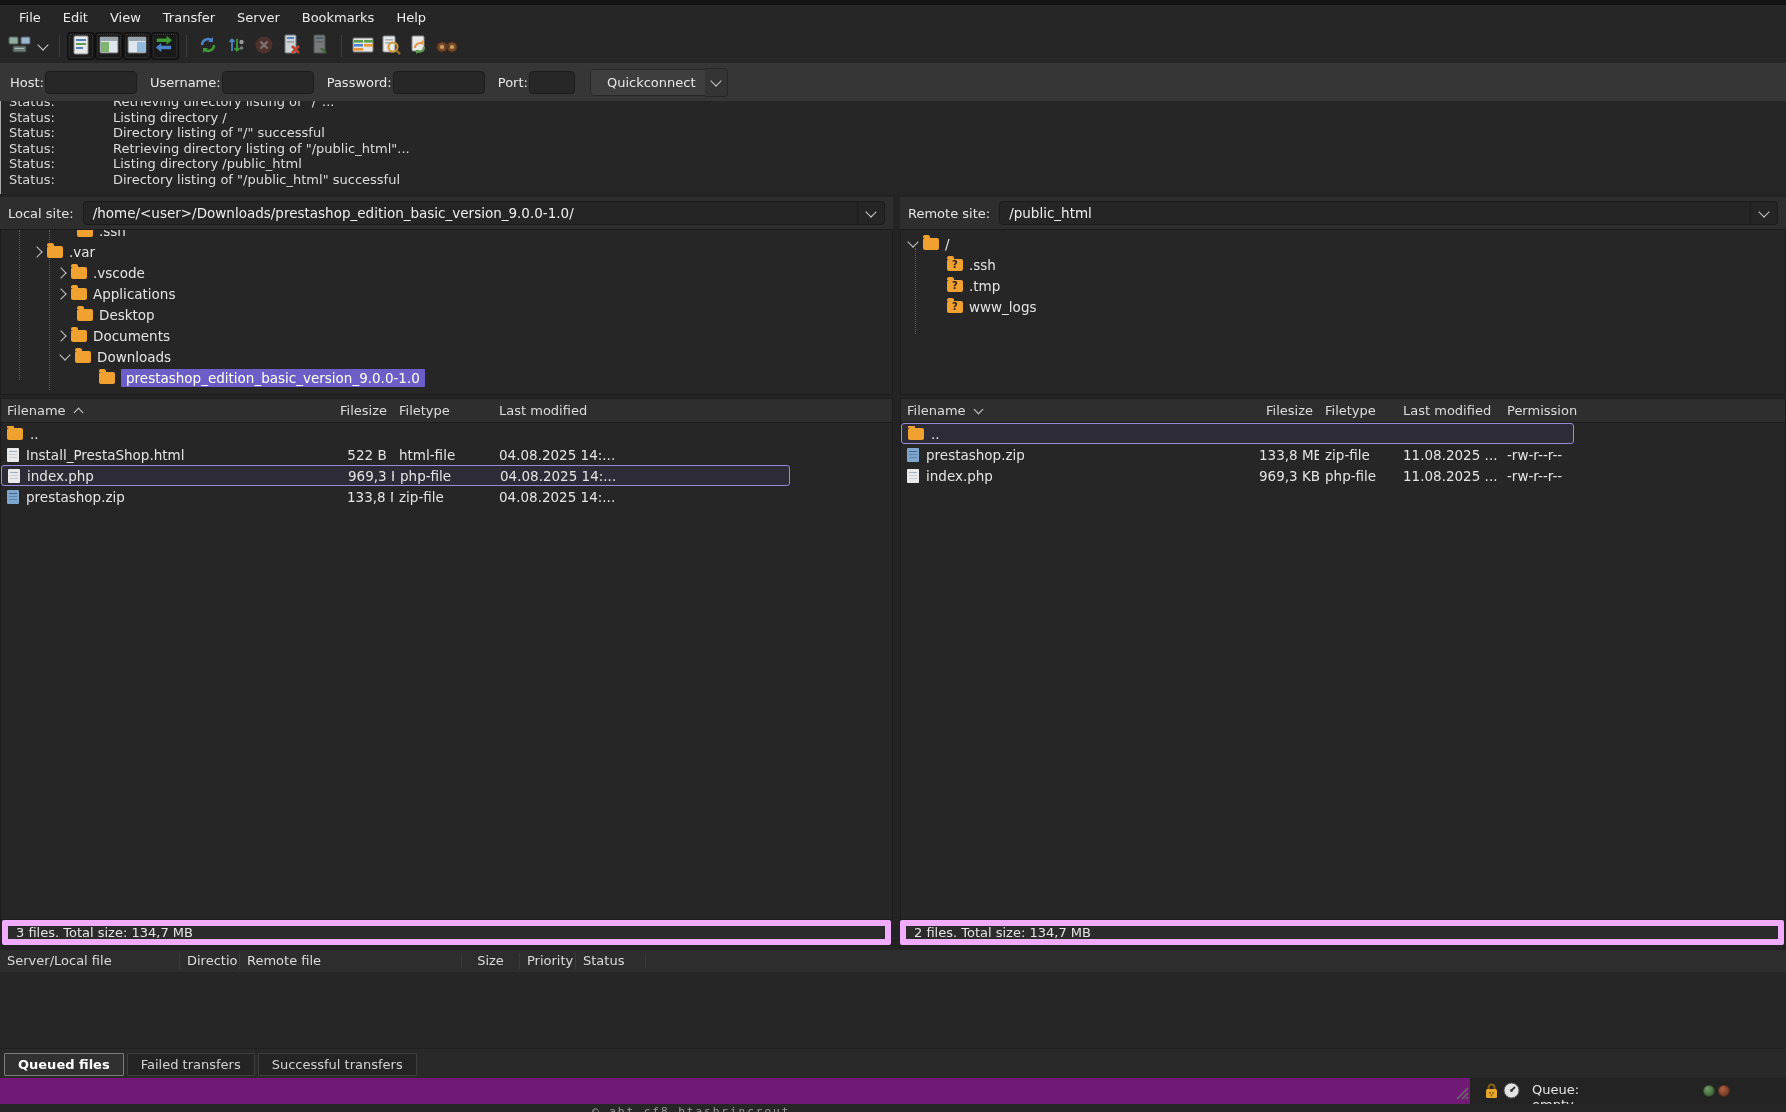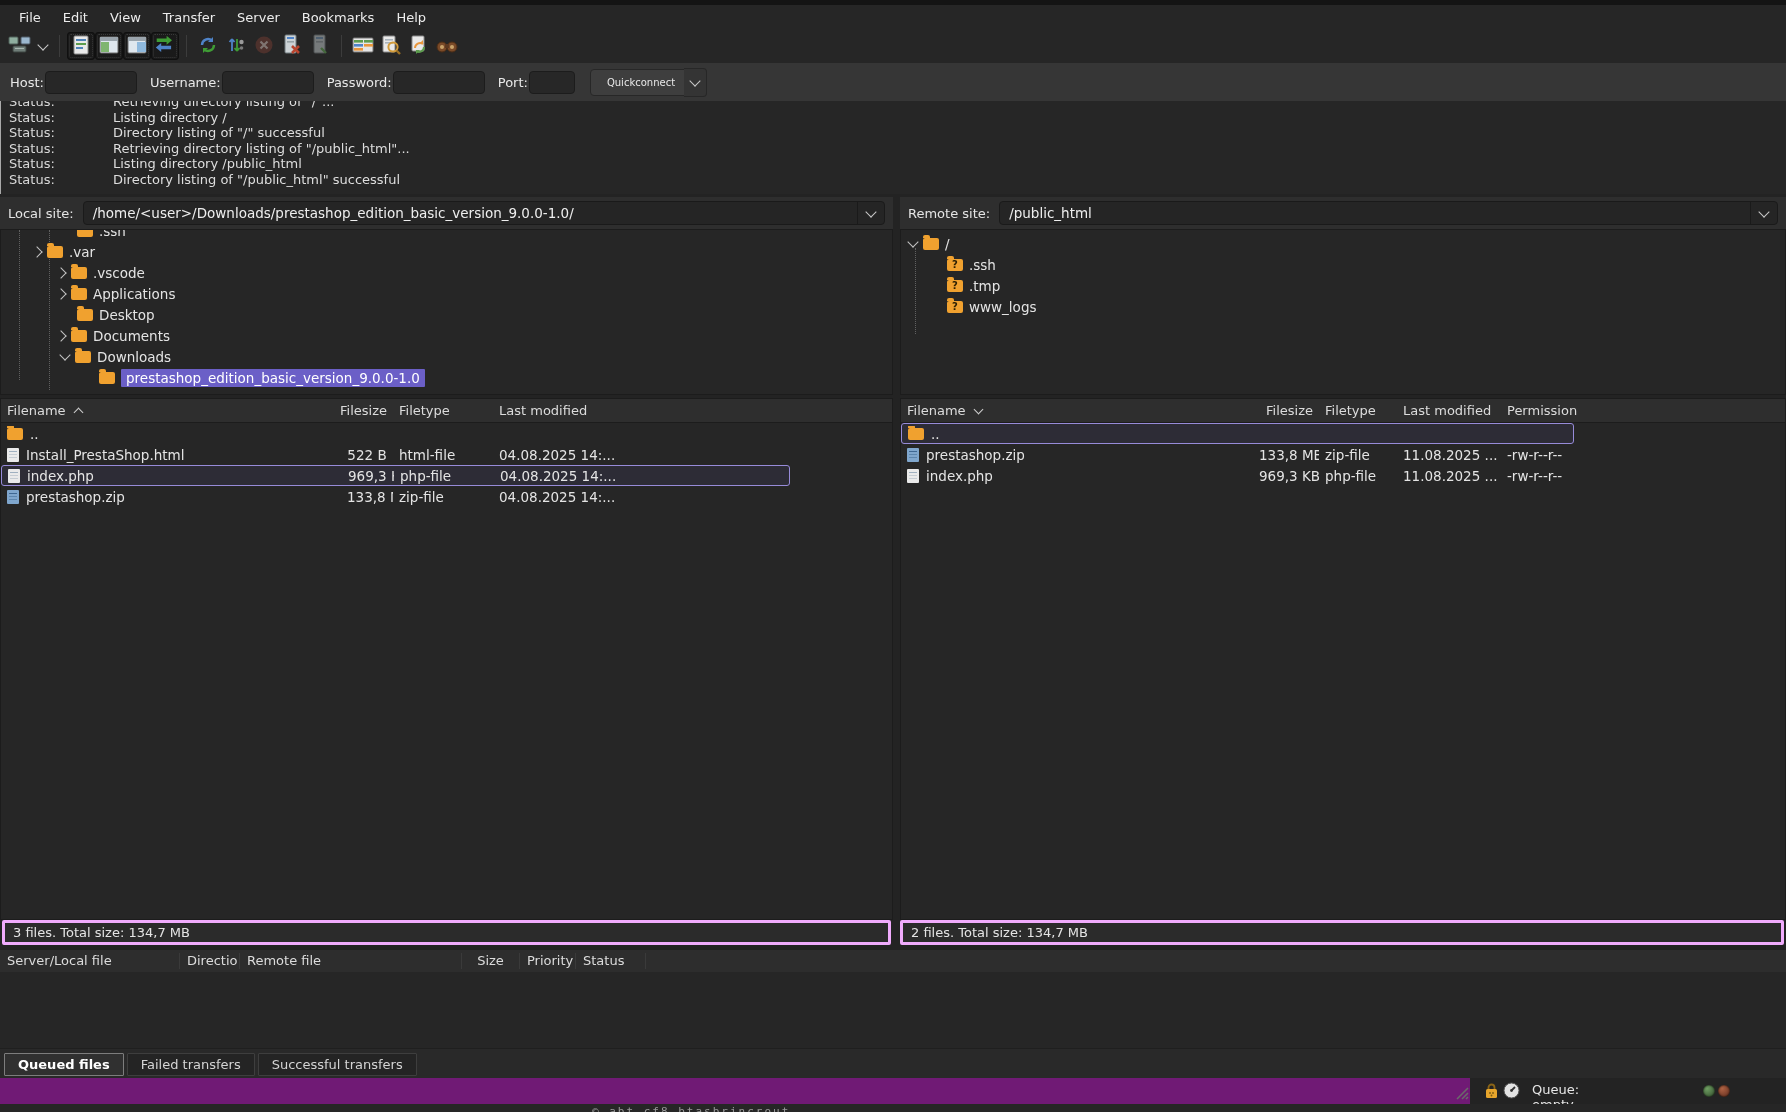--- a/index.html
+++ b/index.html
@@ -17,21 +17,21 @@
   .tb.dim{opacity:.55;}
   .tb-sep{width:1px;height:22px;background:#3c3c3c;margin:0 7px;flex:none;}
   .chev{width:7px;height:7px;border-right:1.6px solid #c9c9c9;border-bottom:1.6px solid #c9c9c9;display:inline-block;}
   .chev.down{transform:rotate(45deg);margin-top:-3px;}
   .left-edge{left:0;top:29px;width:1px;height:165px;background:#a9a9a9;}
 
   
   .qc-bar{left:0;top:63px;width:1786px;height:38px;background:#363636;display:flex;align-items:center;padding-left:10px;box-sizing:border-box;gap:1px;}
   .qc-label{color:#e8e8e8;}
   .qc-input{height:23px;background:#272727;border:1px solid #1c1c1c;border-radius:4px;color:#e8e8e8;padding:0 6px;box-sizing:border-box;}
-  .qc-btn{height:27px;background:#3e3e3e;border:1px solid #272727;border-radius:4px 0 0 4px;color:#e8e8e8;padding:0 16px;font-size:10px;font-family:inherit;}
+  .qc-btn{height:27px;background:#3e3e3e;border:1px solid #272727;border-radius:4px 0 0 4px;color:#e8e8e8;padding:0 16px;font-size:13px;font-family:inherit;}
   .qc-dd{height:27px;width:22px;background:#343434;border:1px solid #272727;border-left:none;border-radius:0 4px 4px 0;display:flex;align-items:center;justify-content:center;}
 
   
   .log{left:1px;top:101px;width:1785px;height:93px;background:#262626;overflow:hidden;}
   .log-inner{margin-top:-7px;}
   .log-line{display:flex;height:15.5px;line-height:15.5px;}
   .log-label{width:104px;padding-left:8px;flex:none;color:#d9d9d9;}
   .log-text{color:#dedede;}
 
   
@@ -72,21 +72,21 @@
   .lst-row.focus{border:1px solid #978bd9;border-radius:3px;background:rgba(107,95,199,0.10);}
   .cell{padding:0 6px;white-space:nowrap;overflow:hidden;}
   .cname{display:flex;align-items:center;gap:7px;}
   .cr{text-align:center;}
   .page{width:12px;height:14px;background:#eaeaea;border-radius:1px;position:relative;flex:none;}
   .page::after{content:"";position:absolute;top:3px;left:2px;right:2px;height:1px;background:#9fb0c0;box-shadow:0 3px 0 #c6cdd4,0 6px 0 #c6cdd4;}
   .page.zip{background:#7fa6cd;}
   .page.zip::after{background:#3e6792;box-shadow:0 3px 0 #5d86ae,0 6px 0 #5d86ae;}
 
   
-  .files-status{top:920px;height:25px;background:#2b2b2b;border:3px solid #f0abfc;border-radius:2px;display:flex;align-items:center;padding:0 8px;box-sizing:border-box;}
+  .files-status{top:920px;height:25px;background:#2b2b2b;border:6px solid #f0abfc;border-radius:2px;display:flex;align-items:center;padding:0 8px;box-sizing:border-box;}
   .queue-head{left:0;top:950px;width:1786px;height:22px;background:#2d2d2d;display:grid;grid-template-columns:180px 60px 222px 58px 56px 70px 1fr;align-items:center;color:#dcdcdc;}
   .queue-head .qcell{padding:0 7px;border-right:1px solid #3a3a3a;height:16px;line-height:16px;white-space:nowrap;overflow:hidden;}
   .queue-head .qcell:last-child{border-right:none;}
   .queue-body{left:0;top:972px;width:1786px;height:76px;background:#262626;}
 
   
   .tabbar{left:0;top:1048px;width:1786px;height:30px;background:#292929;border-top:1px solid #1f1f1f;display:flex;align-items:flex-start;padding:4px 0 0 4px;box-sizing:border-box;gap:3px;}
   .tab{padding:3px 13px;border:1px solid #3e3e3e;background:#242424;color:#d4d4d4;border-radius:1px;}
   .tab.active{background:#303030;border-color:#7d7d7d;color:#fff;font-weight:bold;}
   .statusbar{left:0;top:1078px;width:1461px;height:26px;background:#701a75;padding-left:9px;}

